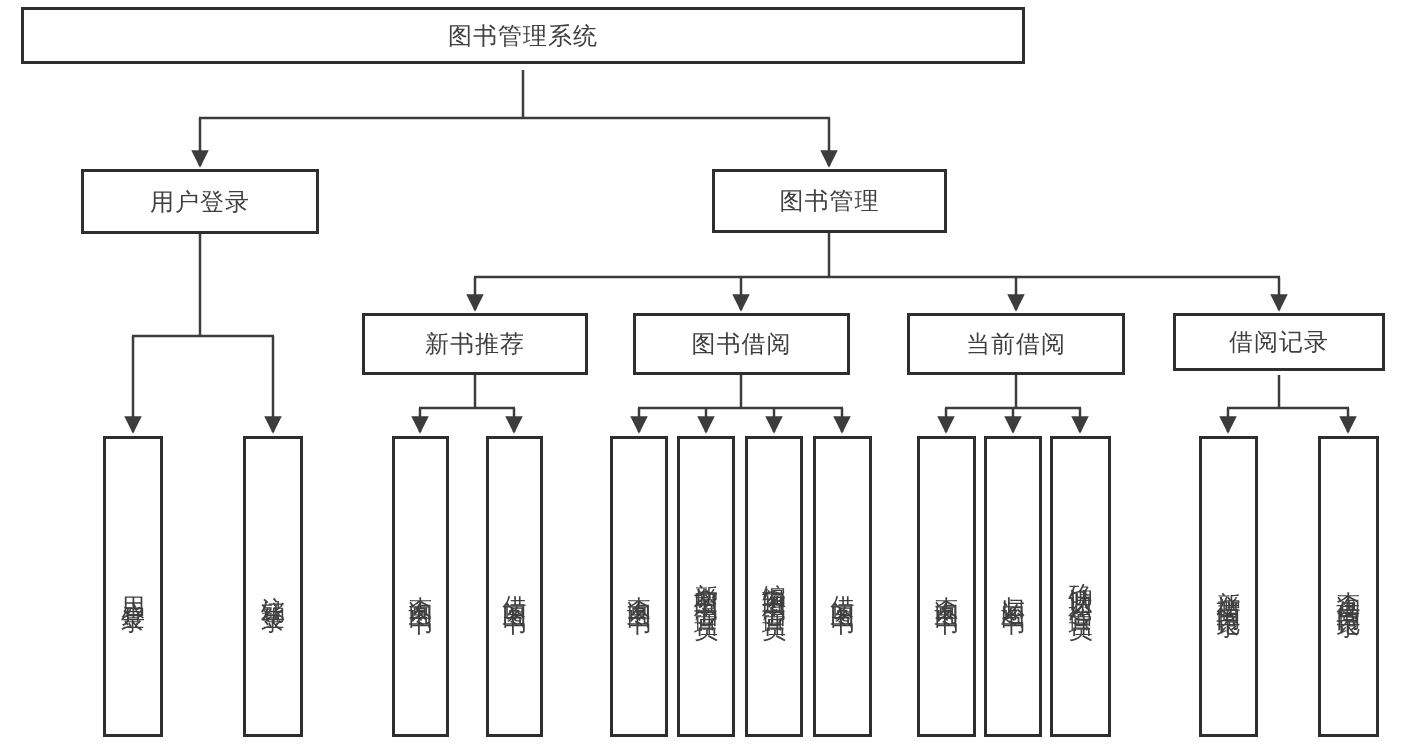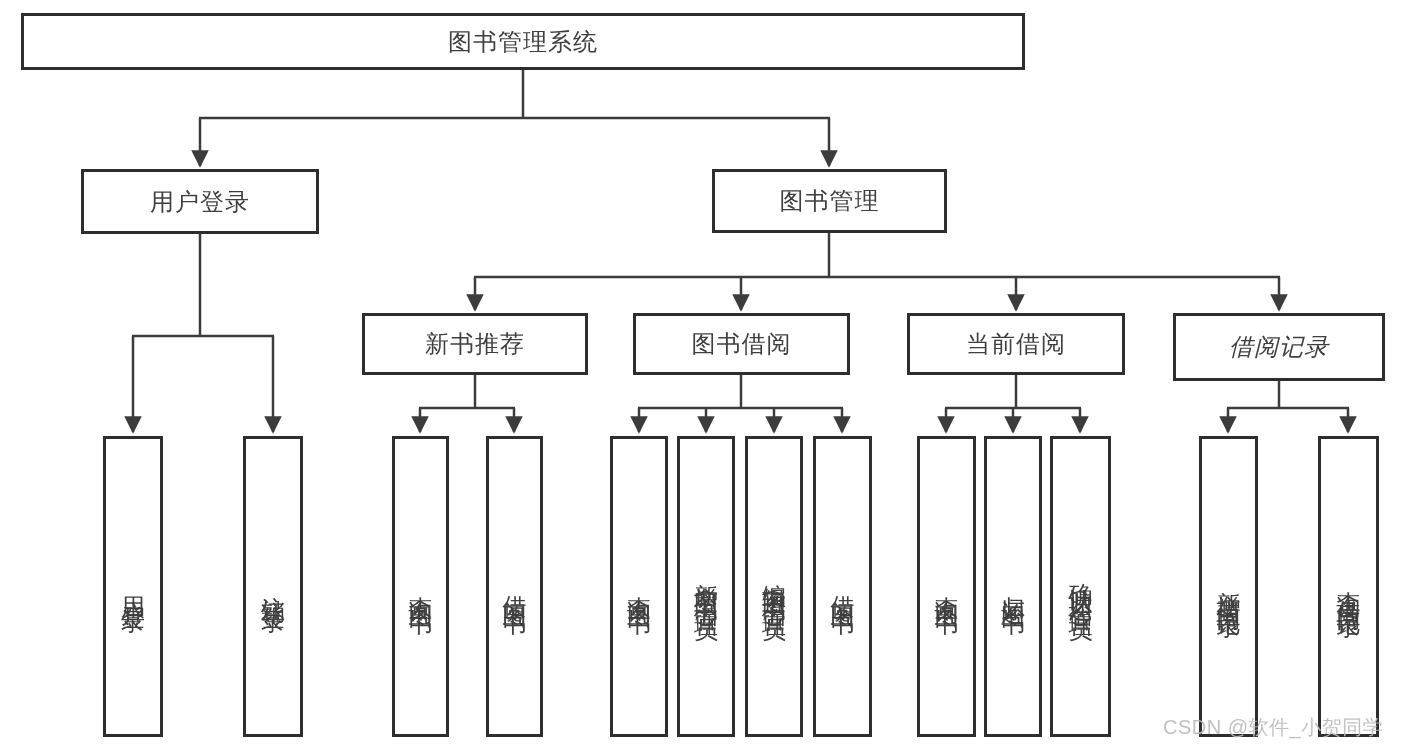--- a/index.html
+++ b/index.html
@@ -98,41 +98,41 @@
       <path d="M1013 408 V432" marker-end="url(#arrow)"></path>
       <path d="M1080 408 V432" marker-end="url(#arrow)"></path>
 
       <path d="M1279 375 V408"></path>
       <path d="M1227 408 H1349"></path>
       <path d="M1228 408 V432" marker-end="url(#arrow)"></path>
       <path d="M1348 408 V432" marker-end="url(#arrow)"></path>
     </g>
   </svg>
 
-  <div class="box" style="left:21px; top:13px; width:1004px; height:57px;">
+  <div class="box" style="left:21px; top:7px; width:1004px; height:57px;">
     <span class="hlabel">图书管理系统</span>
   </div>
 
   <div class="box" style="left:81px; top:169px; width:238px; height:65px;">
     <span class="hlabel">用户登录</span>
   </div>
   <div class="box" style="left:712px; top:169px; width:235px; height:64px;text-align:center;">
     <span class="hlabel">图书管理</span>
   </div>
 
   <div class="box" style="left:633px; top:313px; width:217px; height:62px;">
     <span class="hlabel">图书借阅</span>
   </div>
   <div class="box" style="left:362px; top:313px; width:226px; height:62px;">
     <span class="hlabel">新书推荐</span>
   </div>
   <div class="box" style="left:907px; top:313px; width:218px; height:62px;">
     <span class="hlabel">当前借阅</span>
   </div>
-  <div class="box" style="left:1173px; top:313px; width:212px; height:68px;font-style:italic;">
+  <div class="box" style="left:1173px; top:313px; width:212px; height:58px;">
     <span class="hlabel">借阅记录</span>
   </div>
 
   <div class="box leaf" style="left:103px; top:436px; width:60px; height:301px;">
     <span class="vlabel">用户登录</span>
   </div>
   <div class="box leaf" style="left:243px; top:436px; width:60px; height:301px;">
     <span class="vlabel">注销登录</span>
   </div>
 
@@ -166,15 +166,14 @@
     <span class="vlabel">确认归还（管理员）</span>
   </div>
 
   <div class="box leaf" style="left:1199px; top:436px; width:59px; height:301px;">
     <span class="vlabel">新增借阅记录</span>
   </div>
   <div class="box leaf" style="left:1318px; top:436px; width:61px; height:301px;">
     <span class="vlabel">查询借阅记录</span>
   </div>
 
-  <div class="watermark">CSDN @软件_小贺同学</div>
 
 </div>
 
 </body></html>

